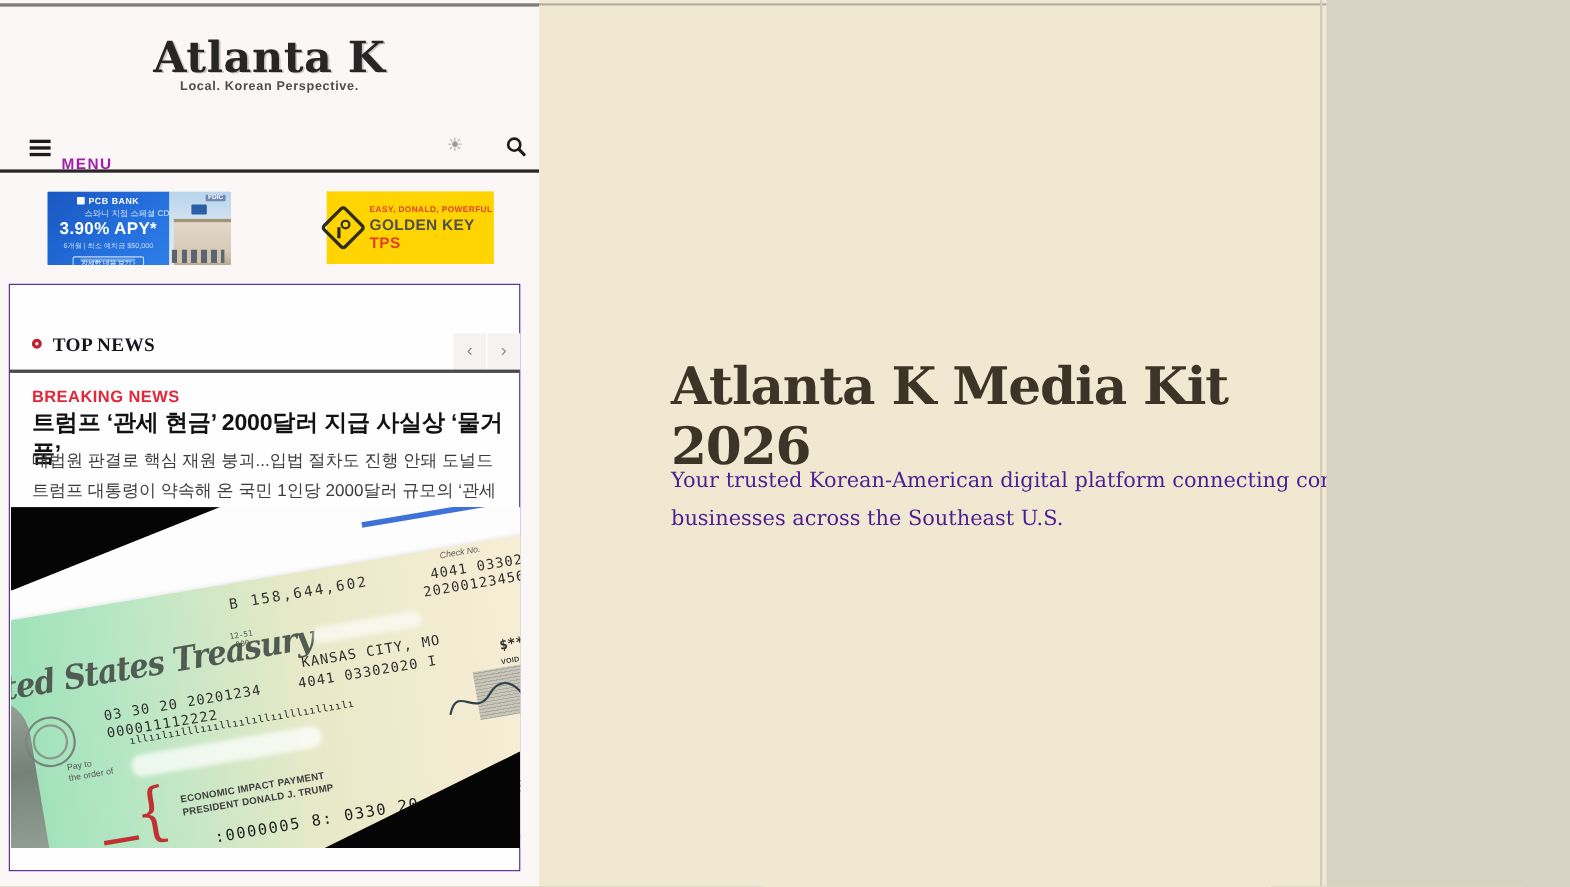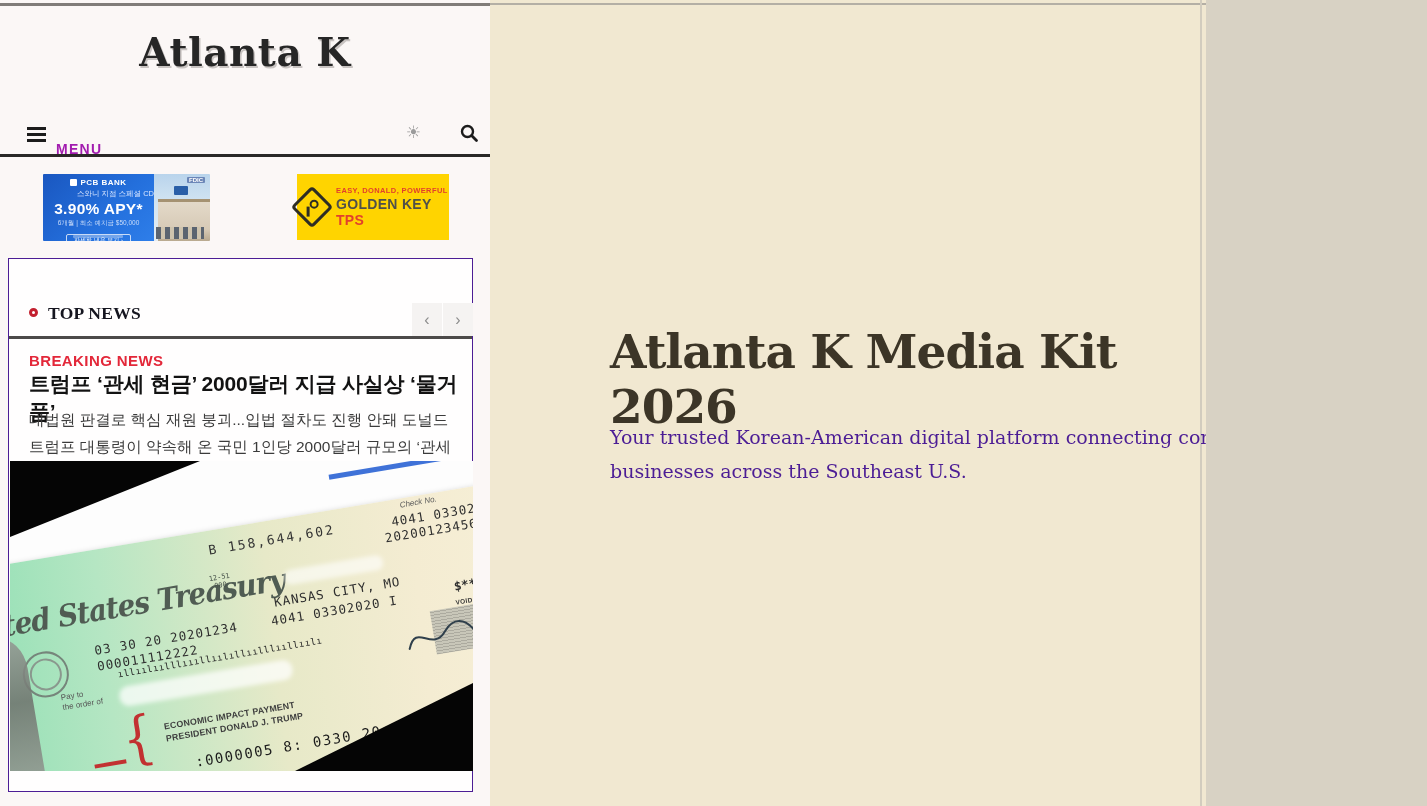--- a/index.html
+++ b/index.html
@@ -156,20 +156,21 @@
 <body>
 
 <div id="stage">
   <div class="stage-topline"></div>
   <div class="stage-rightline"></div>
 
   <div class="preview">
     <div class="preview-topline"></div>
 
     <div class="logo">Atlanta K</div>
+    <div class="tagline">Local. Korean Perspective.</div>
 
     <div class="menubar">
       <div class="hamburger">
         <span></span>
           <span></span>
           <span></span>
       </div>
       <div class="menu-label">MENU</div>
       <div class="sun">☀</div>
       <div class="search">

